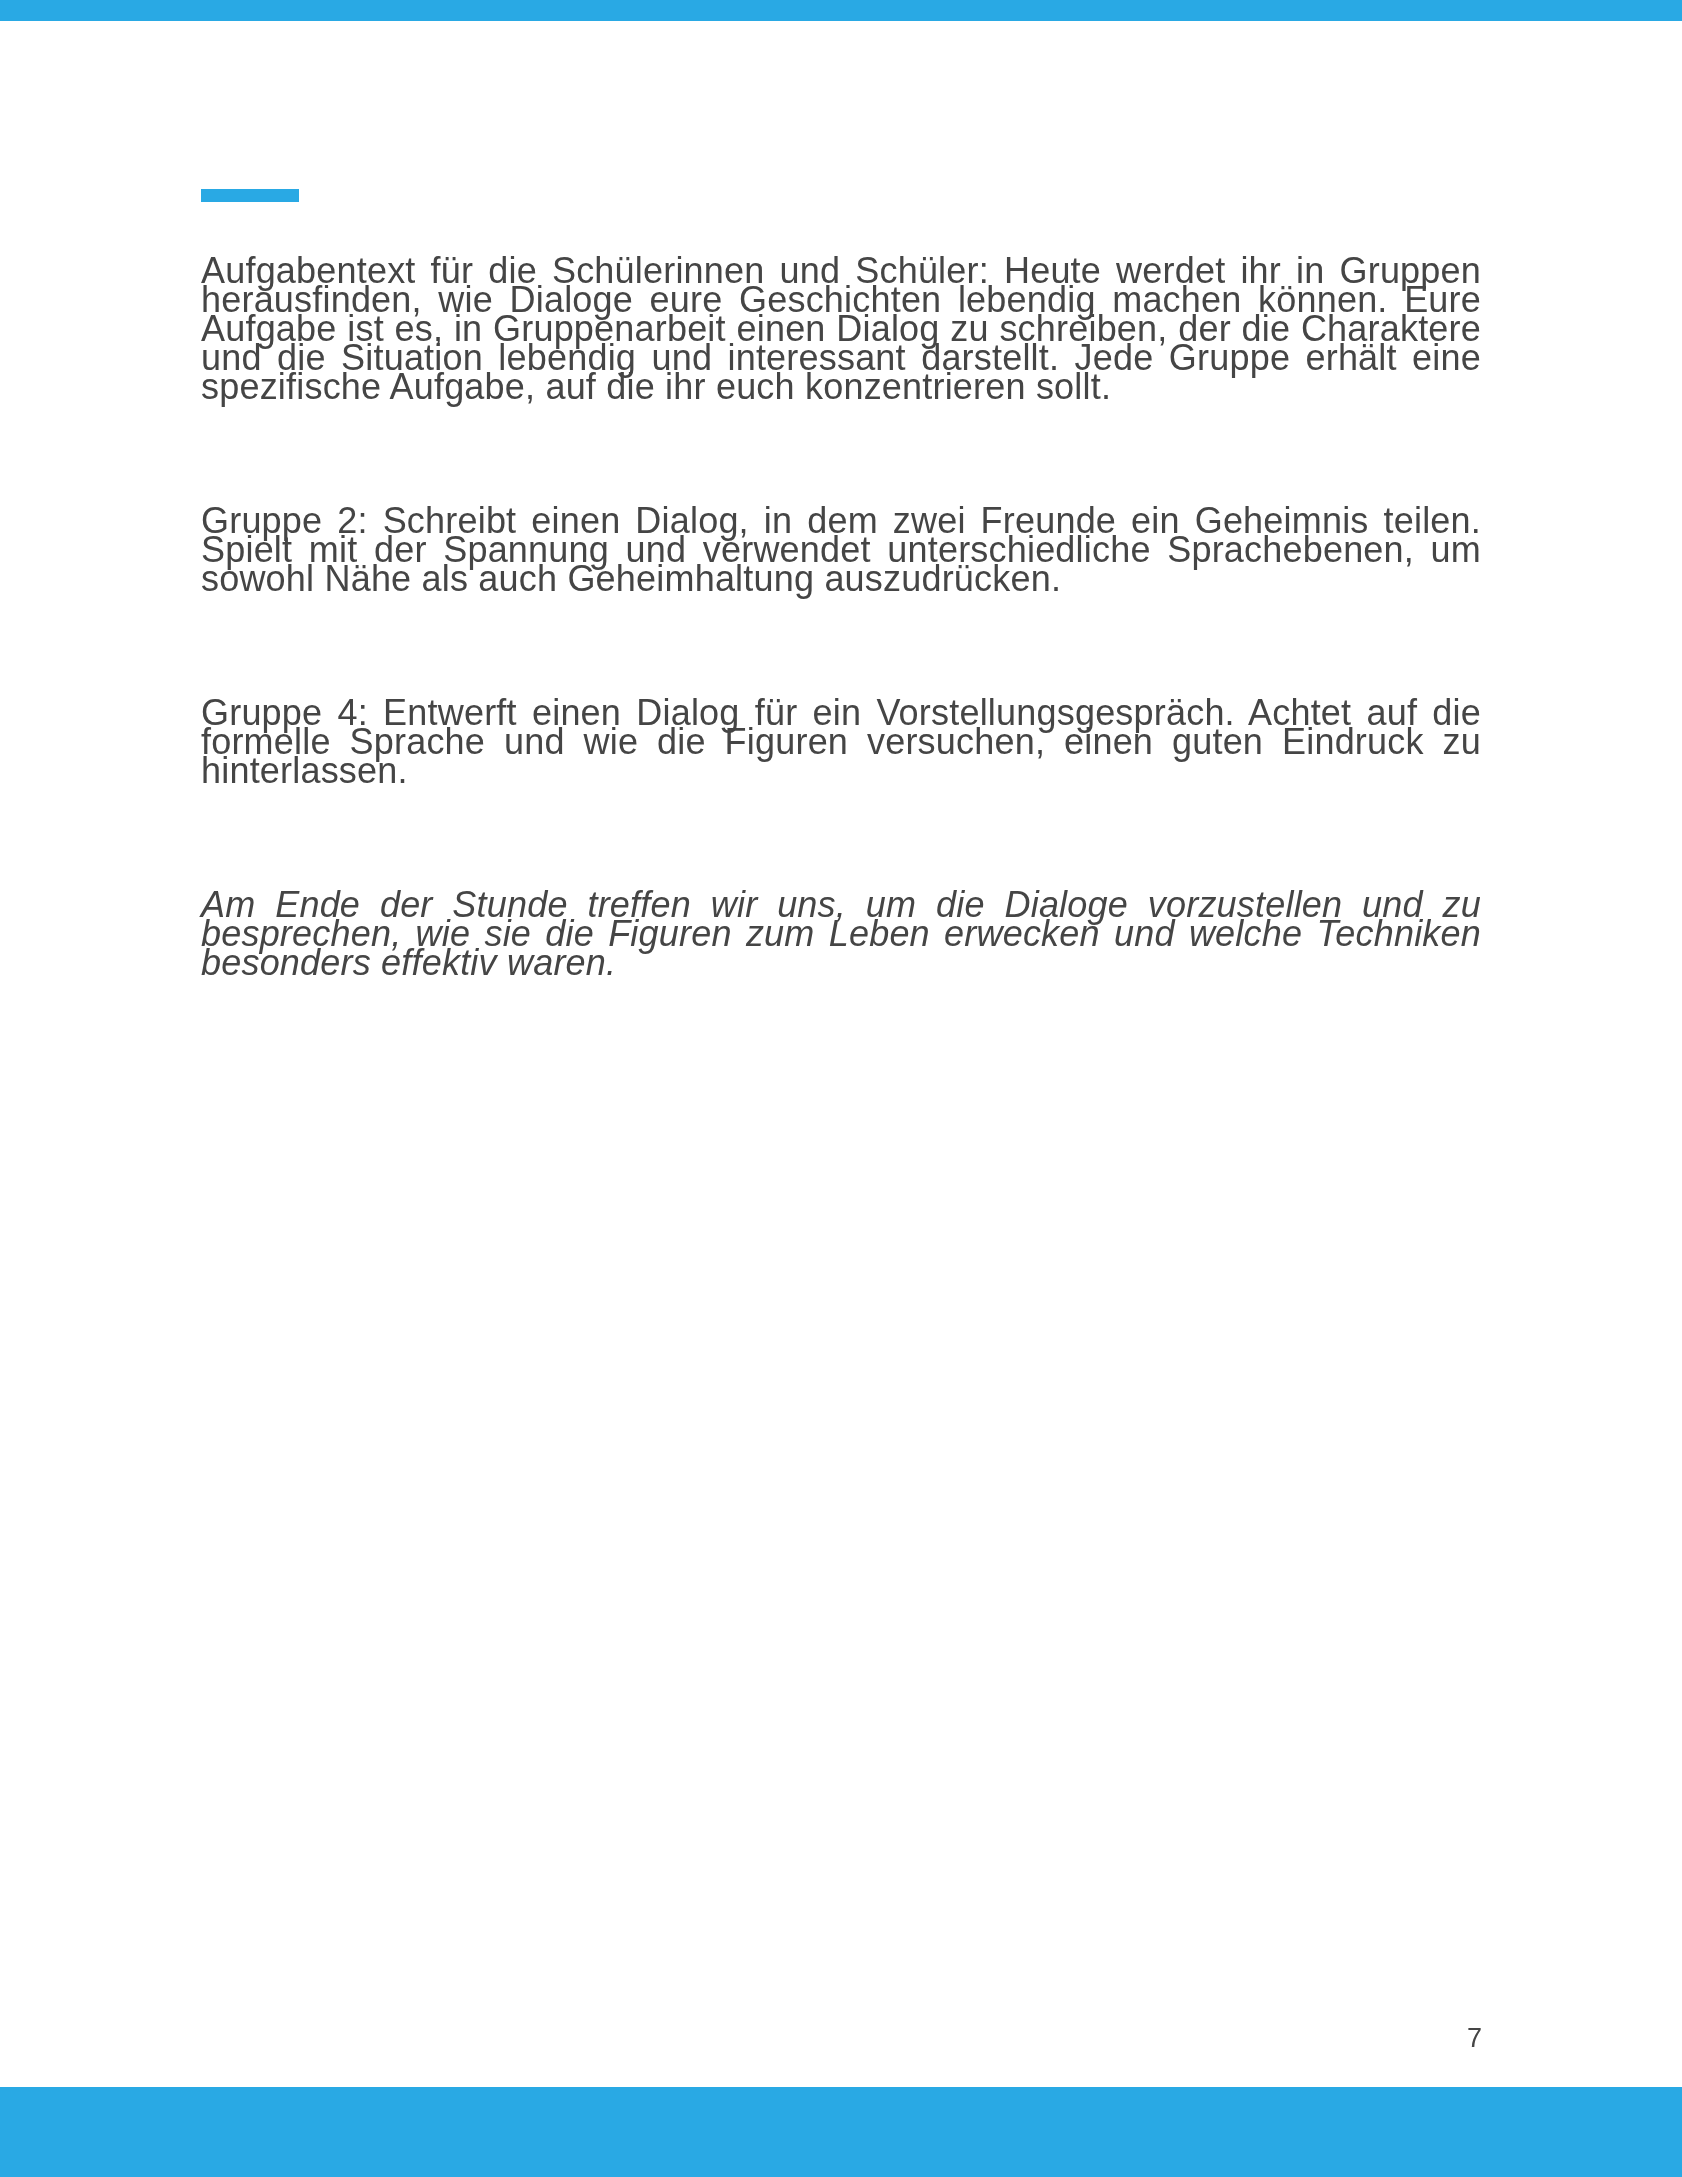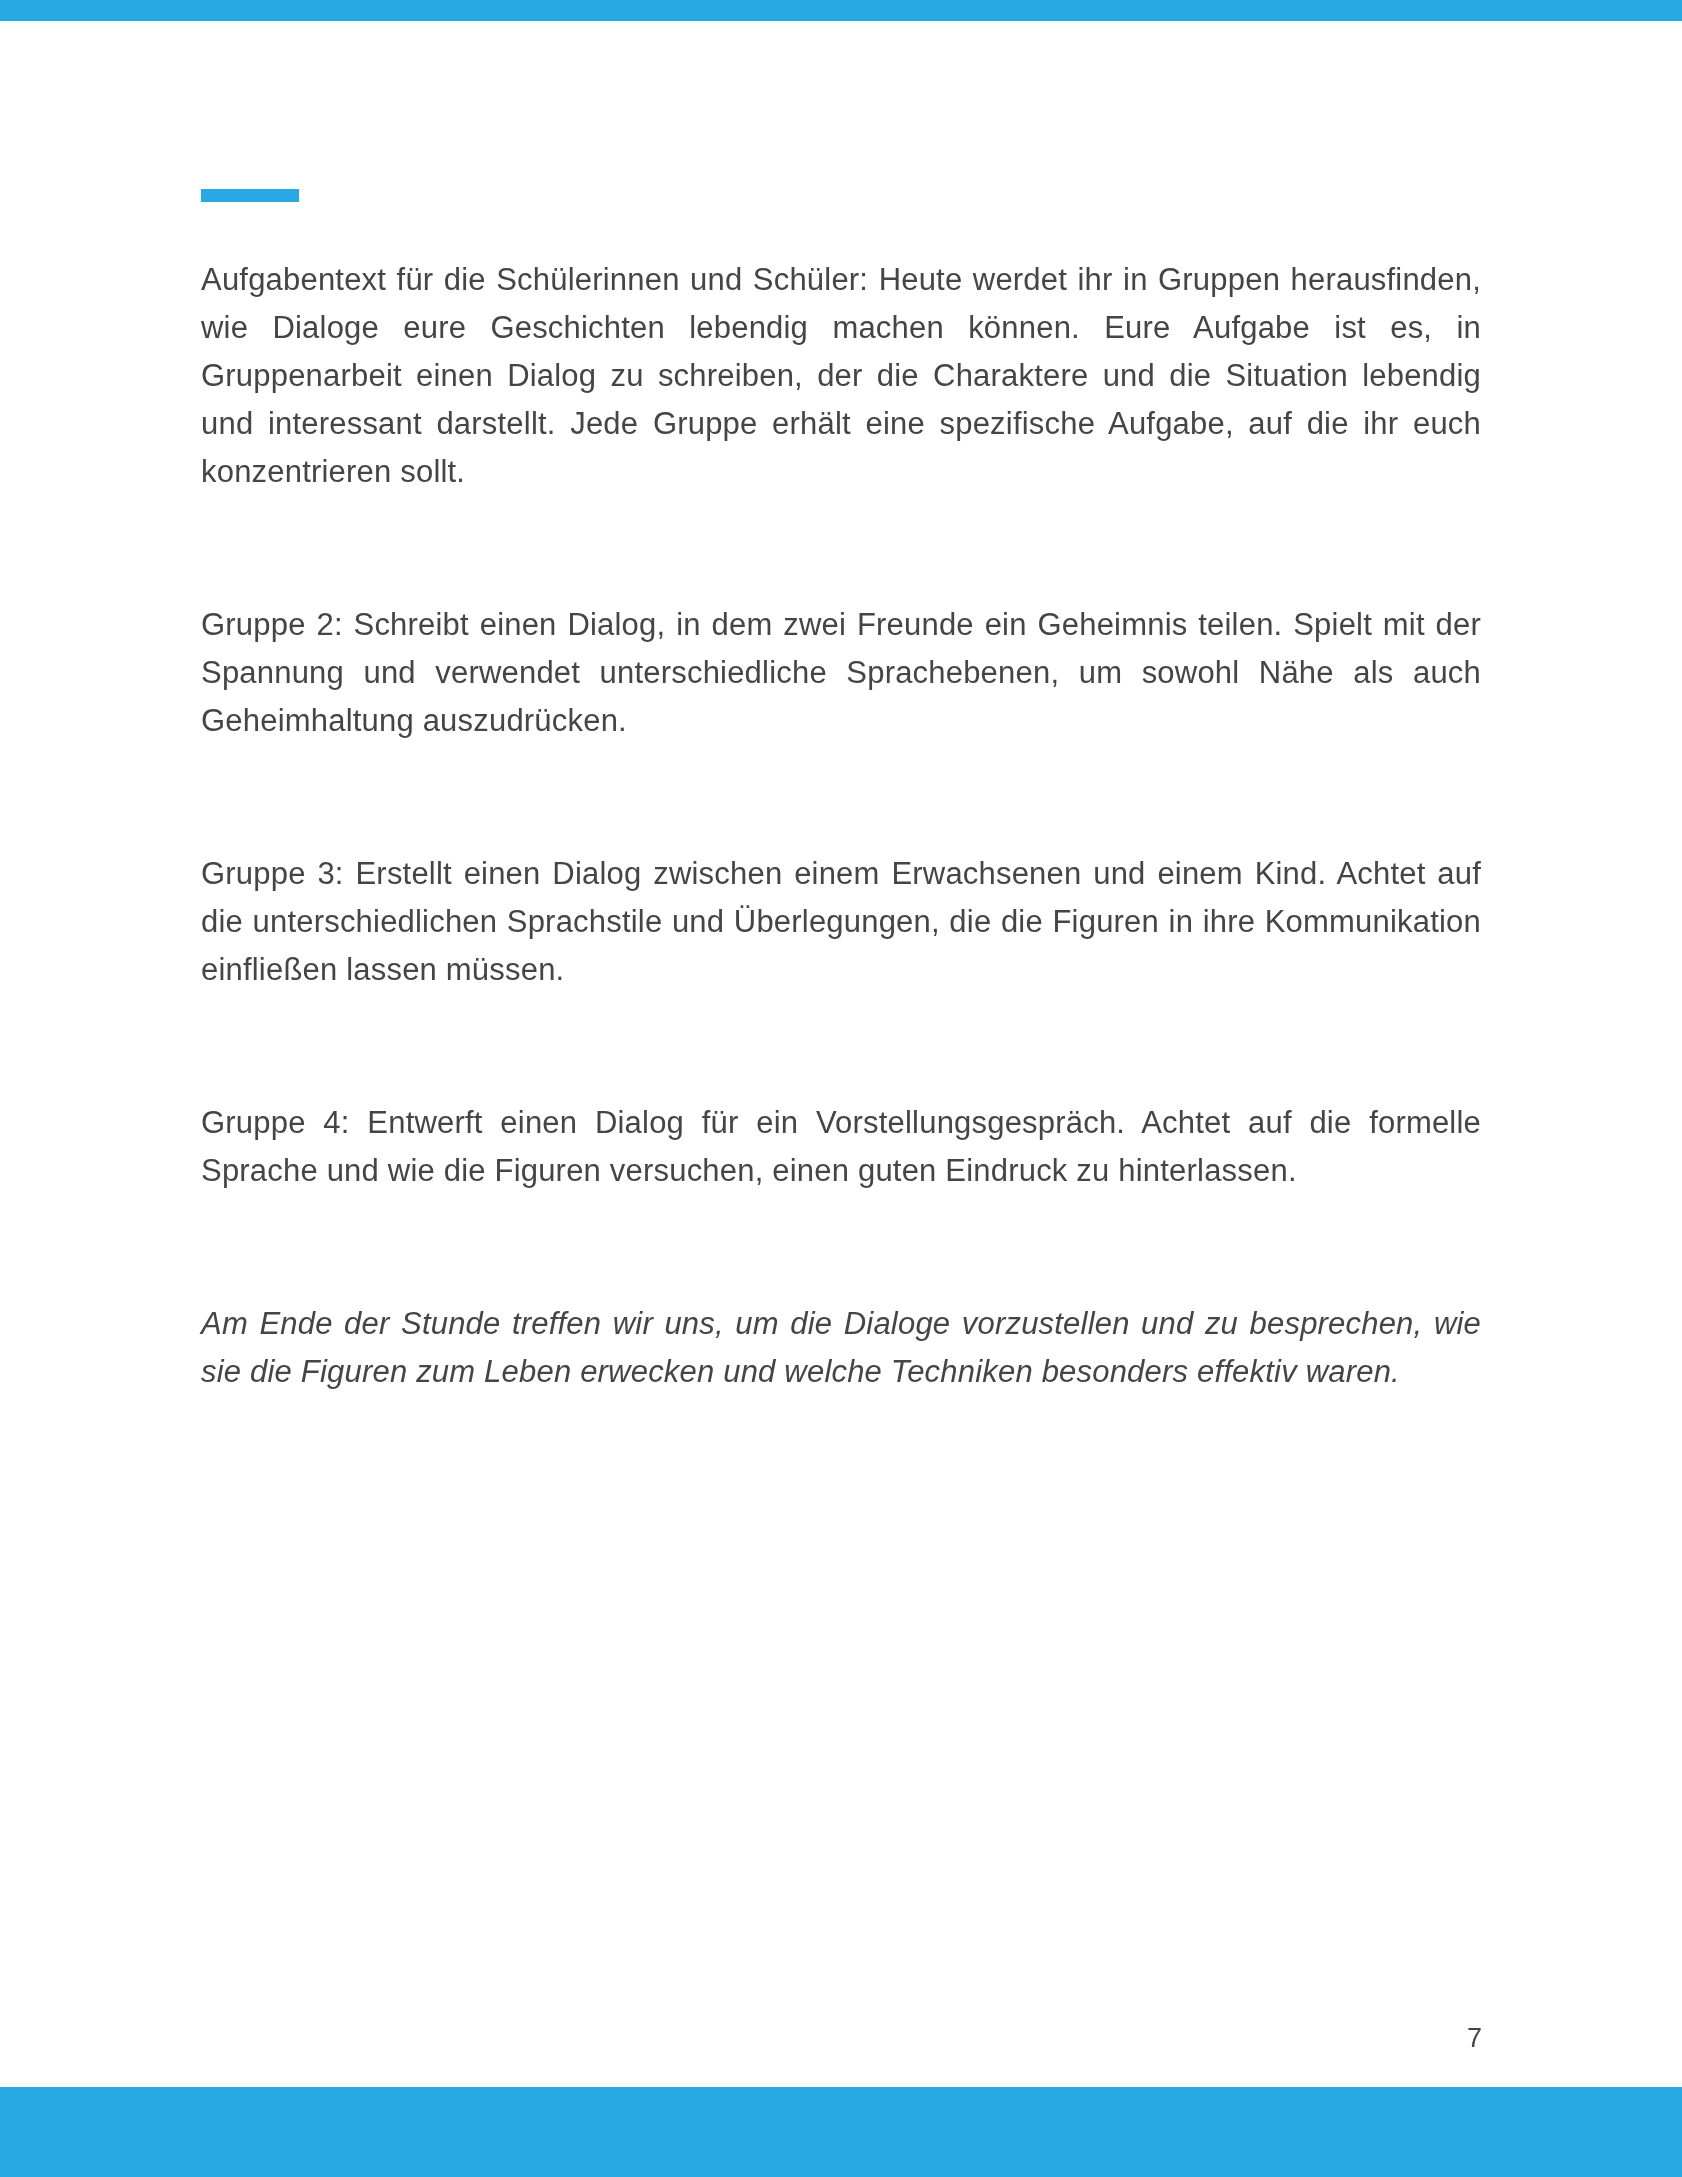--- a/index.html
+++ b/index.html
@@ -46,22 +46,22 @@
     background: var(--accent-color);
   }
   .content {
     position: absolute;
     left: 201px;
     top: 256px;
     width: 1280px;
     color: var(--text-color);
   }
   .content p {
-    font-size: 31px;
-    line-height: 48px;
+    font-size: 36px;
+    line-height: 29px;
     font-weight: 300;
     letter-spacing: 0.2px;
     text-align: justify;
     text-justify: inter-word;
     margin: 0 0 105px 0;
   }
   .content p:last-child { margin-bottom: 0; font-style: italic; }
   .page-number {
     position: absolute;
     top: 2021px;
@@ -79,21 +79,20 @@
 
 <div class="page">
 
   <div class="top-bar"></div>
 
   <div class="accent-marker"></div>
 
   <main class="content">
     <p>Aufgabentext für die Schülerinnen und Schüler: Heute werdet ihr in Gruppen herausfinden, wie Dialoge eure Geschichten lebendig machen können. Eure Aufgabe ist es, in Gruppenarbeit einen Dialog zu schreiben, der die Charaktere und die Situation lebendig und interessant darstellt. Jede Gruppe erhält eine spezifische Aufgabe, auf die ihr euch konzentrieren sollt.</p>
     <p>Gruppe 2: Schreibt einen Dialog, in dem zwei Freunde ein Geheimnis teilen. Spielt mit der Spannung und verwendet unterschiedliche Sprachebenen, um sowohl Nähe als auch Geheimhaltung auszudrücken.</p>
-    <p>Gruppe 3: Erstellt einen Dialog zwischen einem Erwachsenen und einem Kind. Achtet auf die unterschiedlichen Sprachstile und Überlegungen, die die Figuren in ihre Kommunikation einfließen lassen müssen.</p>
     <p>Gruppe 4: Entwerft einen Dialog für ein Vorstellungsgespräch. Achtet auf die formelle Sprache und wie die Figuren versuchen, einen guten Eindruck zu hinterlassen.</p>
     <p>Am Ende der Stunde treffen wir uns, um die Dialoge vorzustellen und zu besprechen, wie sie die Figuren zum Leben erwecken und welche Techniken besonders effektiv waren.</p>
   </main>
 
   <div class="page-number">7</div>
 
   <div class="bottom-bar"></div>
 
 </div>
 

